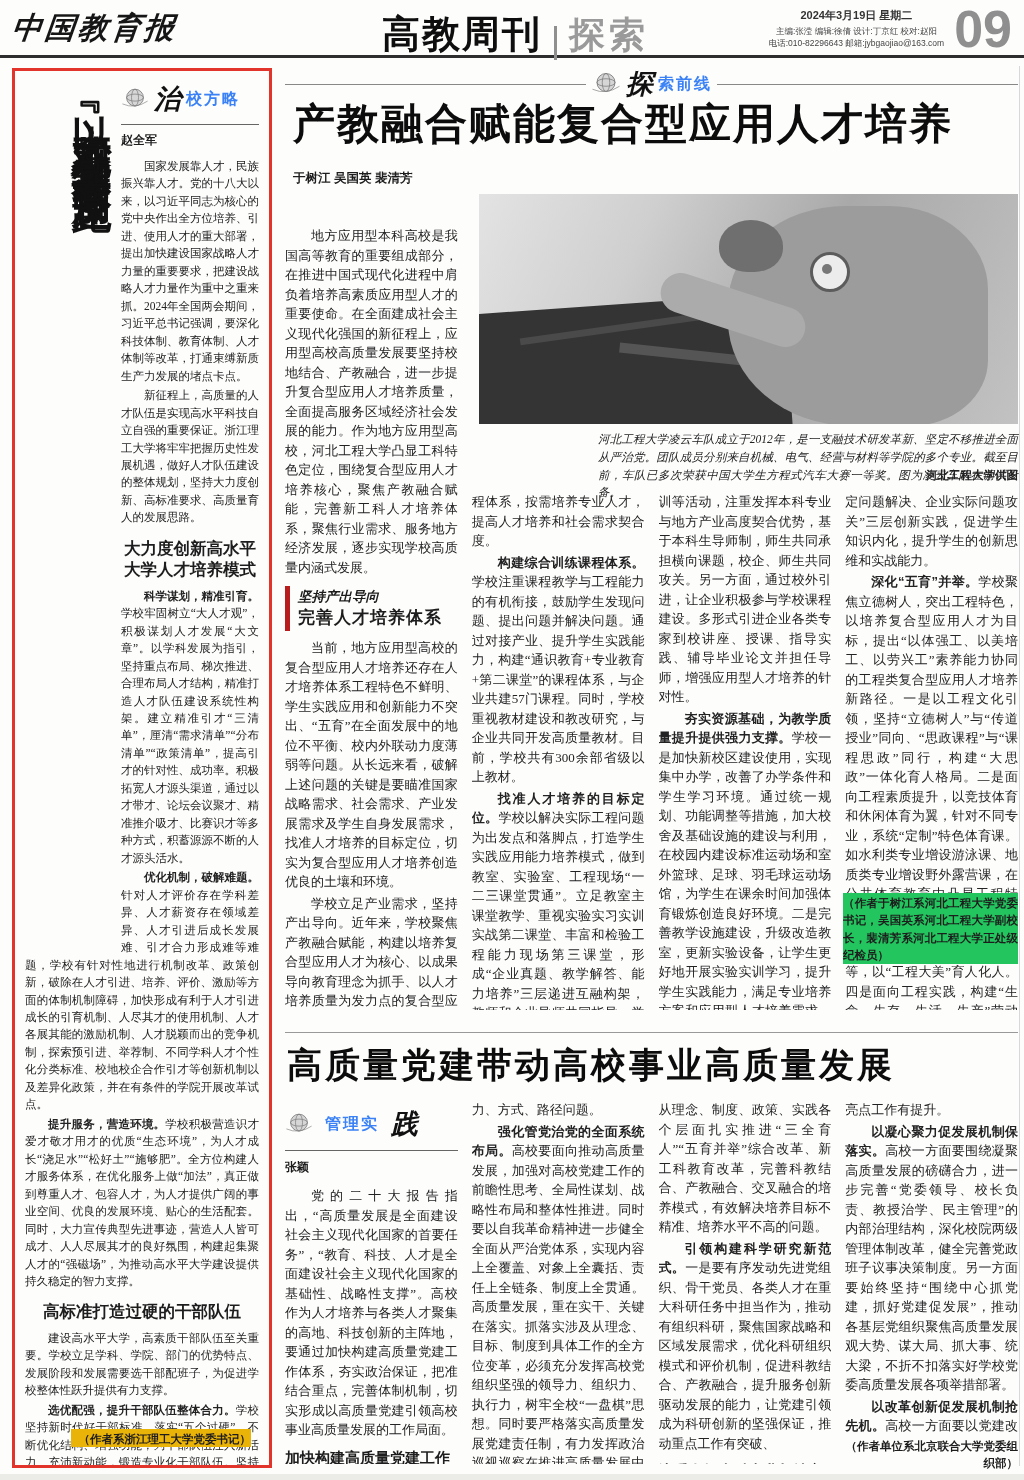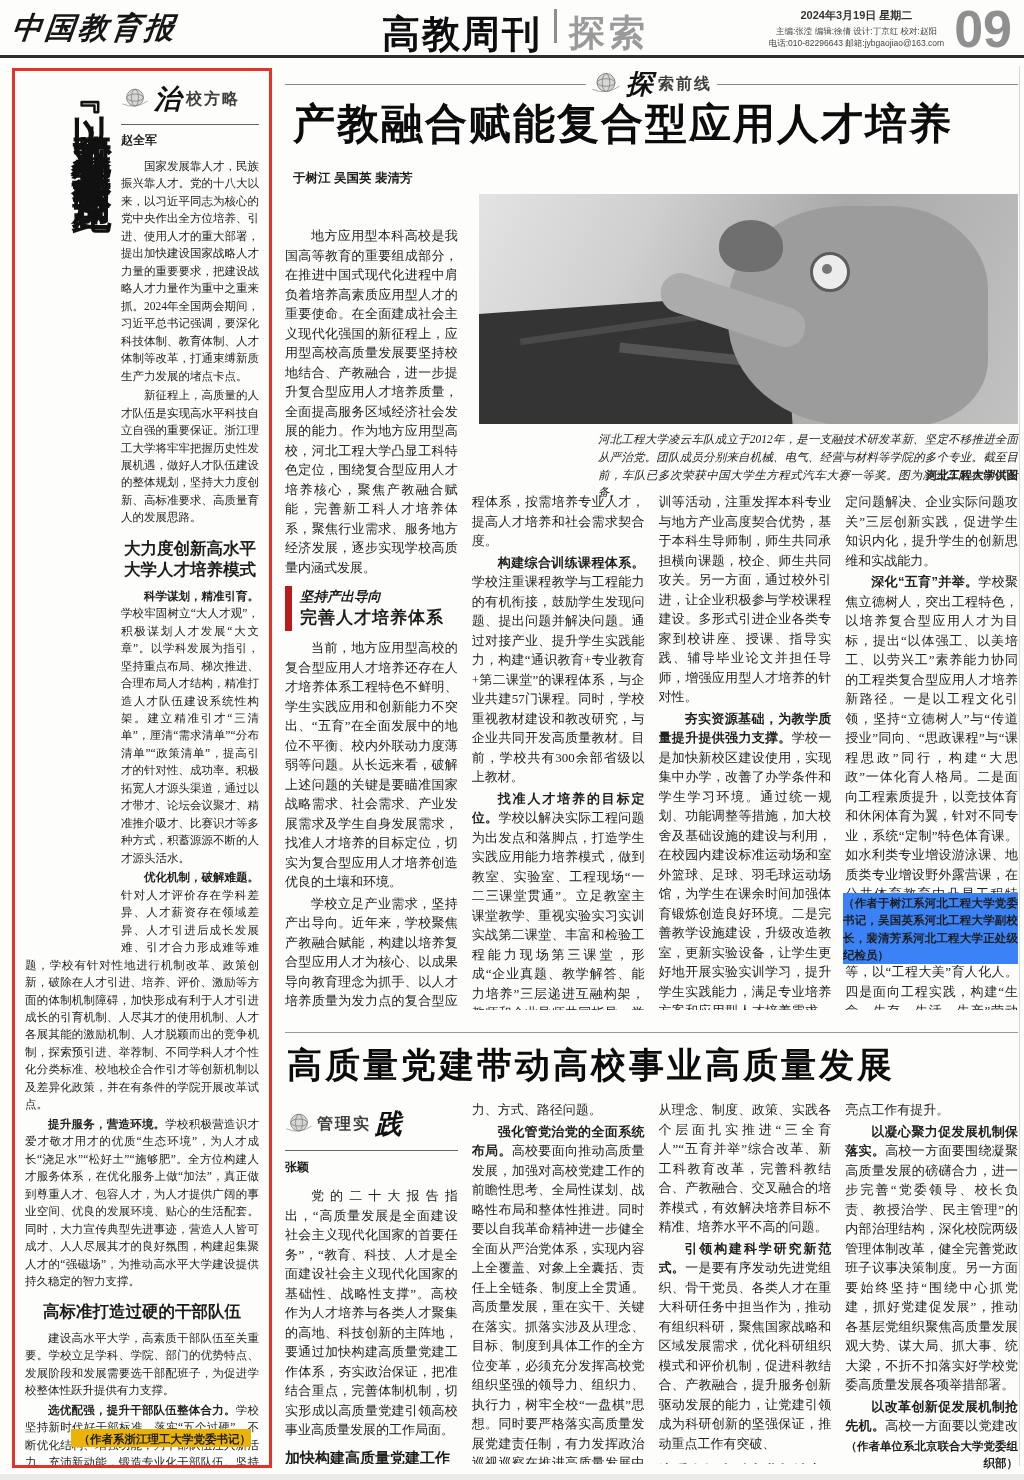--- a/index.html
+++ b/index.html
@@ -3,55 +3,55 @@
 <meta charset="utf-8">
 <style>
   html,body{margin:0;padding:0;background:#ffffff;}
   .page{position:relative;width:1024px;height:1480px;background:#fdfdfc;overflow:hidden;
         font-family:"Liberation Serif","DejaVu Serif",serif;color:#1d1d1d;}
   
   .masthead{position:absolute;left:0;top:0;width:1024px;height:58px;box-sizing:border-box;
             border-bottom:3px solid #2e2e2e;display:flex;align-items:center;padding:6px 12px 4px;}
   .logo{font-family:"Liberation Serif",serif;font-style:italic;font-weight:bold;font-size:30px;
         letter-spacing:3px;color:#161616;width:250px;transform:skewX(-6deg);}
-  .mast-center{display:flex;align-items:flex-start;margin-left:120px;margin-top:12px;}
+  .mast-center{display:flex;align-items:flex-end;margin-left:120px;margin-top:12px;}
   .mast-sec{font-family:"Liberation Sans","DejaVu Sans",sans-serif;font-weight:900;font-size:38px;
             letter-spacing:2px;color:#0e0e0e;}
   .mast-div{width:3px;height:34px;background:#8f8f8f;margin:0 12px;}
   .mast-sub{font-family:"Liberation Sans",sans-serif;font-weight:900;font-size:36px;color:#9a9a9a;letter-spacing:4px;}
   .mast-right{margin-left:auto;display:flex;align-items:center;}
   .mast-info{text-align:center;font-family:"Liberation Sans",sans-serif;color:#333;}
   .mast-date{font-size:11px;font-weight:bold;margin-bottom:2px;}
   .mast-staff,.mast-contact{font-size:8.5px;line-height:1.45;color:#444;}
   .pagenum{font-family:"Liberation Sans",sans-serif;font-weight:700;font-size:52px;color:#8f8f8f;
            margin-left:10px;line-height:1;}
   
   .kick{display:flex;align-items:center;gap:5px;}
   .kick .kline{flex:1;height:1px;background:#888;}
   .kscript{font-family:"Liberation Serif",serif;font-style:italic;font-weight:bold;font-size:27px;color:#111;}
-  .klabel{font-family:"Liberation Sans",sans-serif;font-weight:bold;font-size:16px;letter-spacing:2px;color:#404040;}
+  .klabel{font-family:"Liberation Sans",sans-serif;font-weight:bold;font-size:16px;letter-spacing:2px;color:#3b82f6;}
   .globe{flex:none;}
   
   .left-art{position:absolute;left:12px;top:68px;width:260px;height:1400px;box-sizing:border-box;
             border:3px solid #e2342b;background:#fdfdfc;padding:8px 10px 10px;overflow:hidden;}
   .vtitle{float:left;width:88px;height:852px;writing-mode:vertical-rl;
           font-family:"Liberation Sans",sans-serif;font-weight:900;font-size:40px;line-height:1.05;
           letter-spacing:5px;color:#111;margin:4px 8px 6px 0;}
   .lkick{border-bottom:1px solid #666;padding:2px 0 7px;margin-bottom:7px;}
   .lauthor{font-family:Liberation Mono, monospace;font-weight:bold;font-size:12px;margin:2px 0 9px;}
   .left-art .para{font-size:11.5px;line-height:1.52;}
   .left-art .lhead{text-align:center;font-family:"Liberation Sans",sans-serif;font-weight:bold;
                    font-size:16.5px;line-height:1.3;margin:11px 0 7px;}
   .lbyline{position:absolute;right:18px;bottom:18px;background:#eab308;padding:3px 0 0 8px;
            font-weight:bold;font-size:11.5px;}
   
   .para{margin:0 0 2px;text-indent:2em;text-align:justify;font-size:13px;line-height:1.5;color:#232323;}
   .blk.noind .para{text-indent:0;}
   .lead{font-family:"Liberation Sans",sans-serif;font-weight:bold;}
-  .mhead{margin:9px 0 7px;padding:2px 0 2px 8px;border-left:7px solid #b91c1c;}
+  .mhead{margin:9px 0 7px;padding:2px 0 2px 8px;border-left:5px solid #b91c1c;}
   .mh1{display:block;font-family:"Liberation Serif",serif;font-style:italic;font-weight:bold;font-size:13.5px;}
   .mh2{display:block;font-family:"Liberation Sans",sans-serif;font-weight:900;font-size:17px;letter-spacing:1px;}
   .bottom-cols .lhead{font-family:"Liberation Sans",sans-serif;font-weight:bold;font-size:15px;
                       line-height:1.35;margin:8px 0 5px;}
   
   .main-kick{position:absolute;left:285px;top:66px;width:733px;}
   .main-head{position:absolute;left:293px;top:96px;width:725px;font-family:"Liberation Sans",sans-serif;
              font-weight:900;font-size:42px;letter-spacing:2px;color:#0c0c0c;}
   .main-authors{position:absolute;left:293px;top:170px;font-weight:bold;font-size:12.5px;
                 font-family:"Liberation Sans",sans-serif;}
@@ -71,29 +71,29 @@
             border:3px solid #5c5c5c;border-radius:50%;}
   .ph-badge::after{content:"";position:absolute;left:9px;top:9px;width:10px;height:10px;background:#777;border-radius:50%;}
   .caption{position:absolute;left:598px;top:431px;width:420px;font-style:italic;font-size:11.5px;
            line-height:1.55;text-align:justify;color:#222;}
   .caption .cap-text{text-indent:2em;display:inline;}
   .credit{display:block;text-align:right;font-style:normal;font-weight:bold;
           font-family:"Liberation Sans",sans-serif;margin-top:-17px;background:#fdfdfc;float:right;padding-left:8px;}
   .mcols{position:absolute;left:285px;top:226px;width:733px;height:784px;display:flex;gap:14px;}
   .mcol{flex:1;overflow:hidden;}
   .mcol.offset{padding-top:266px;box-sizing:border-box;}
-  .mbyline{position:absolute;left:843px;top:893px;width:175px;background:#3b82f6;font-size:11.5px;
+  .mbyline{position:absolute;left:843px;top:893px;width:175px;background:#22c55e;font-size:11.5px;
            font-weight:bold;text-align:justify;line-height:1.5;padding-top:2px;}
   .sep{position:absolute;left:285px;top:1032px;width:733px;border-top:1px solid #999;}
   
   .bot-head{position:absolute;left:287px;top:1042px;width:731px;font-family:Liberation Sans, sans-serif;
             font-weight:900;font-size:35px;letter-spacing:3px;color:#0c0c0c;}
   .bottom-cols{position:absolute;left:285px;top:1100px;width:733px;height:364px;display:flex;gap:14px;}
   .bcol{flex:1;overflow:hidden;}
-  .bkick{border-bottom:1px solid #666;padding:6px 0 8px;margin-bottom:8px;display:flex;align-items:center;gap:4px;}
+  .bkick{border-bottom:1px solid #666;padding:6px 0 8px;margin-bottom:8px;display:flex;align-items:center;gap:12px;}
   .bauthor{font-family:"Liberation Sans",sans-serif;font-weight:bold;font-size:12px;margin:4px 0 10px;}
   .bbyline{position:absolute;left:843px;top:1438px;width:175px;background:#fdfdfc;font-weight:bold;
            font-size:11.5px;text-align:right;line-height:1.5;}
   .right-rule{position:absolute;left:1019px;top:66px;height:1400px;width:1px;background:#d8d8d8;}
   .bot-strip{position:absolute;left:0;bottom:0;width:1024px;height:6px;background:#ebebe8;}
 </style>
 </head>
 <body>
 
 <div class="page">

